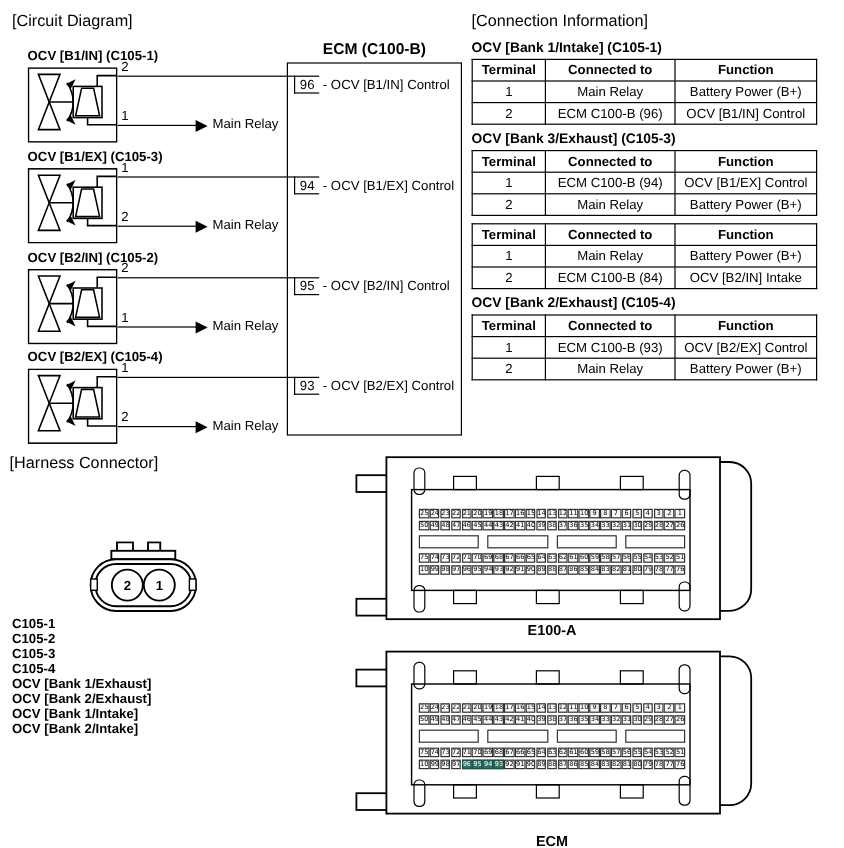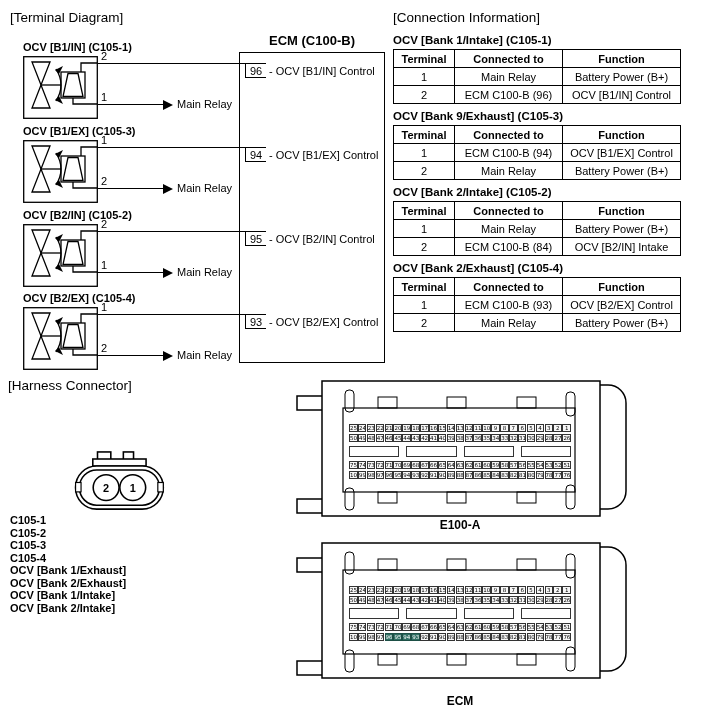--- a/index.html
+++ b/index.html
@@ -59,21 +59,21 @@
         <polygon points="45,17.5 55,17.5 60,40.5 40,40.5"></polygon>
         <polyline points="58,16 58,7 74.5,7"></polyline>
         <polyline points="50,42 50,48 74.5,48"></polyline>
         <path d="M 33 13 Q 43 29 33 45"></path>
         <polygon points="32,14 40,10 36,18" fill="#000" stroke="none"></polygon>
         <polygon points="32,44 40,48 36,40" fill="#000" stroke="none"></polygon>
       </g>
     </defs>
   </svg>
 
-  <div class="sec-hdr" style="left:10px;top:10px">[Terminal Diagram]</div>
+  <div class="sec-hdr" style="left:10px;top:10px">[Circuit Diagram]</div>
 
   <div class="ocv-label" style="top:41px">OCV [B1/IN] (C105-1)</div>
   <svg class="ocv-box" style="left:23px;top:56px" width="75" height="63" viewBox="0 0 75 63">
       <use href="#ocvsym" xlink:href="#ocvsym"></use>
     </svg>
   <div class="wire" style="left:98px;top:63px;width:147px"></div>
   <div class="pin-num" style="left:101px;top:50px">2</div>
   <div class="wire" style="left:98px;top:104px;width:66px"></div>
   <div class="pin-num" style="left:101px;top:91px">1</div>
   <div class="arrowhead" style="left:163px;top:100px"></div>
@@ -156,21 +156,21 @@
         <tr>
               <td>2</td>
               <td>ECM C100-B (96)</td>
               <td>OCV [B1/IN] Control</td>
             </tr>
       </tbody>
         </table>
     </div>
 
     <div class="conn-block">
-      <div class="conn-title">OCV [Bank 9/Exhaust] (C105-3)</div>
+      <div class="conn-title">OCV [Bank 3/Exhaust] (C105-3)</div>
       <table class="conn-table">
         <colgroup>
             <col style="width:61px">
             <col style="width:108px">
             <col style="width:118px">
           </colgroup>
         <tbody>
             <tr>
               <th>Terminal</th>
               <th>Connected to</th>
@@ -184,21 +184,20 @@
         <tr>
               <td>2</td>
               <td>Main Relay</td>
               <td>Battery Power (B+)</td>
             </tr>
       </tbody>
         </table>
     </div>
 
     <div class="conn-block">
-      <div class="conn-title">OCV [Bank 2/Intake] (C105-2)</div>
       <table class="conn-table">
         <colgroup>
             <col style="width:61px">
             <col style="width:108px">
             <col style="width:118px">
           </colgroup>
         <tbody>
             <tr>
               <th>Terminal</th>
               <th>Connected to</th>

